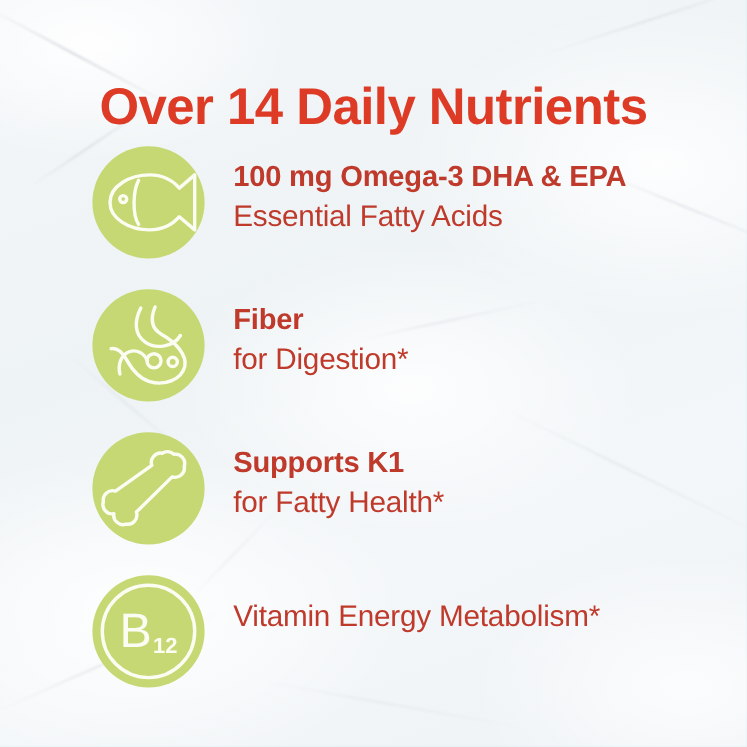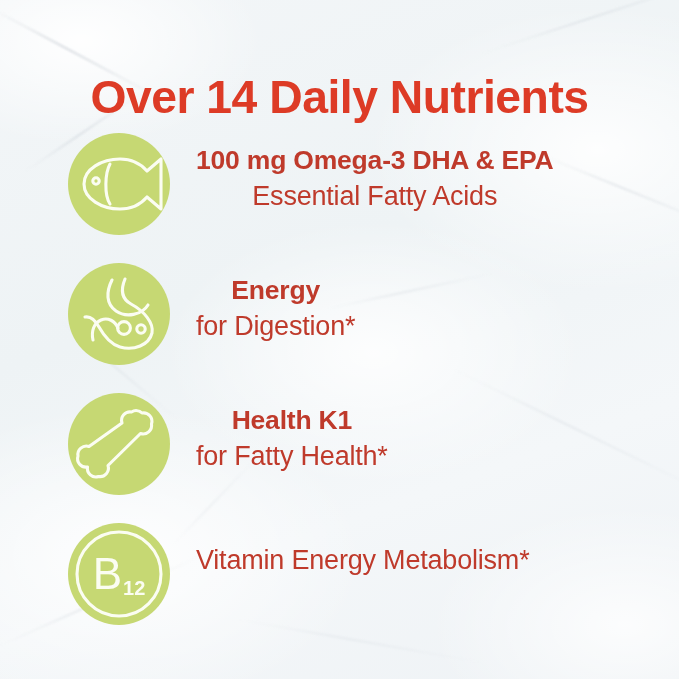--- a/index.html
+++ b/index.html
@@ -62,24 +62,23 @@
     font-weight: bold;
     font-size: 47px;
     letter-spacing: -0.5px;
     white-space: nowrap;
     transform: scaleX(0.985);
   }
 
   
   .list {
     position: absolute;
-    left: 0;
+    left: 16px;
     top: 133px;
     width: 628px;
-    text-align: center;
   }
   .row {
     position: relative;
     height: 130px;
   }
   .icon-circle {
     position: absolute;
     left: 68px;
     top: 0;
     width: 102px;
@@ -177,33 +176,33 @@
       <div class="icon-circle">
         <svg width="102" height="102" viewBox="0 0 102 102" fill="none" stroke="#fbfdf2" stroke-width="3.1" stroke-linecap="round" stroke-linejoin="round">
           <path d="M44 17 C38 29, 38 41, 48 48 C58 55, 74 52, 80 42"></path>
           <path d="M57 16 C52 28, 54 36, 63 41 C76 48, 86 60, 84 70 C81 82, 66 88, 52 84 C42 81, 36 73, 31 64 C27 57, 22 53, 17 54"></path>
           <path d="M25 77 C23 68, 26 60, 33 57 C40 54, 47 58, 50 65"></path>
           <circle cx="56" cy="65" r="6.4"></circle>
           <circle cx="73" cy="66" r="4.2"></circle>
         </svg>
       </div>
       <div class="row-text">
-        <div class="row-title">Energy</div>
+        <div class="row-title">Fiber</div>
         <div class="row-sub">for Digestion*</div>
       </div>
     </div>
 
     <div class="row">
       <div class="icon-circle">
         <svg width="102" height="102" viewBox="0 0 102 102" fill="none" stroke="#fbfdf2" stroke-width="3.1" stroke-linecap="round" stroke-linejoin="round">
           <path d="M74 20 a8.5 8.5 0 0 1 9.5 11 a8.5 8.5 0 0 1 -11 9.5 L40 72.5 a8.5 8.5 0 0 1 -9.5 11 a8.5 8.5 0 0 1 -11 -9.5 a8.5 8.5 0 0 1 -9.5 -11 a8.5 8.5 0 0 1 11 -9.5 L54 30 a8.5 8.5 0 0 1 9.5 -11 a8.5 8.5 0 0 1 10.5 1 Z"></path>
         </svg>
       </div>
       <div class="row-text">
-        <div class="row-title">Health K1</div>
+        <div class="row-title">Supports K1</div>
         <div class="row-sub">for Fatty Health*</div>
       </div>
     </div>
 
     <div class="row b12">
       <div class="icon-circle">
         <svg width="102" height="102" viewBox="0 0 102 102" fill="none" stroke="#fbfdf2" stroke-width="3.1">
           <circle cx="51" cy="51" r="42"></circle>
         </svg>
         <div class="b12-label">

